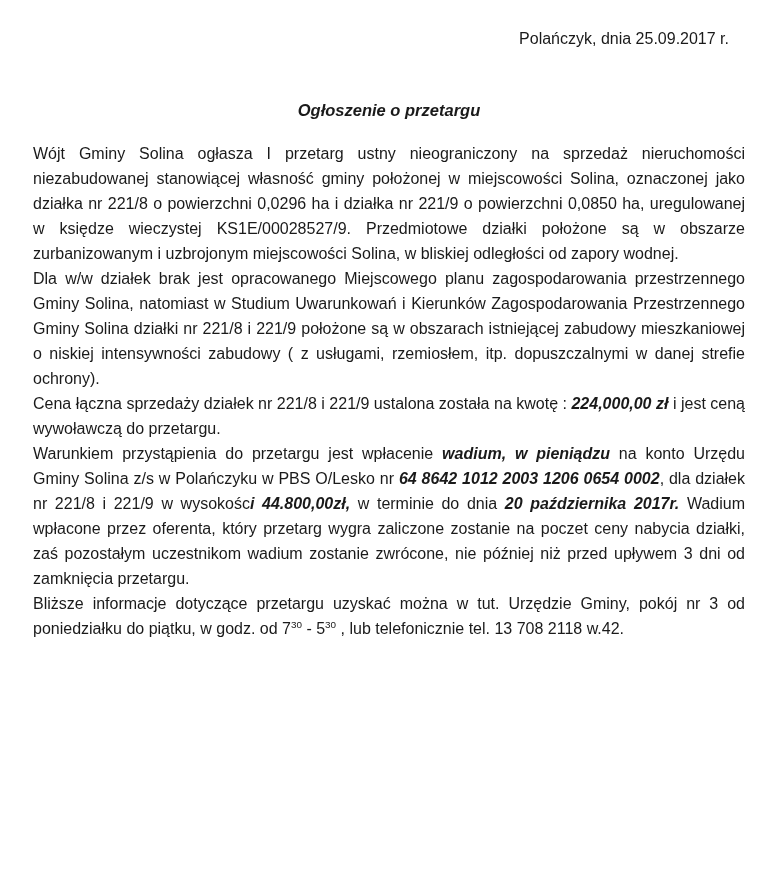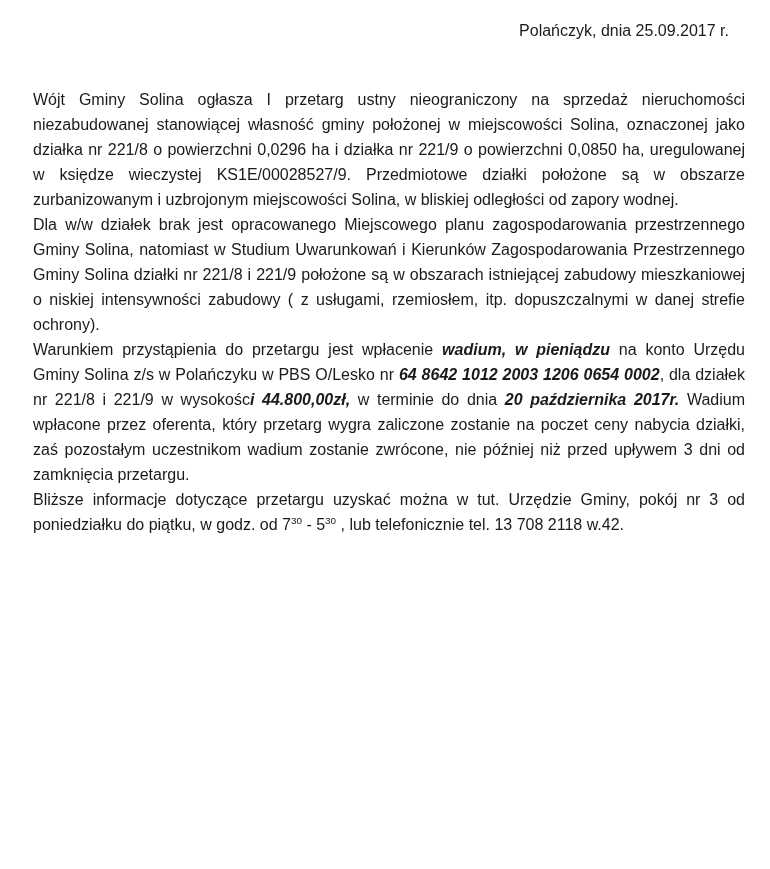--- a/index.html
+++ b/index.html
@@ -11,21 +11,21 @@
     width: 770px;
     height: 869px;
     overflow: hidden;
     font-family: "Liberation Sans", "DejaVu Sans", sans-serif;
     color: #1a1a1a;
   }
   .page {
     box-sizing: border-box;
     width: 624px;
     height: 869px;
-    padding-top: 18px;
+    padding-top: 26px;
   }
   .content {
     width: 712px;
     margin-left: 33px;
   }
   .date-line {
     text-align: right;
     padding-right: 16px;
     font-size: 16px;
     line-height: 25px;
@@ -33,21 +33,21 @@
   }
   .doc-title {
     margin-top: 47px;
     text-align: center;
     font-size: 16.5px;
     line-height: 25px;
     font-weight: bold;
     font-style: italic;
   }
   .body-text {
-    margin-top: 44px;
+    margin-top: 18px;
   }
   .para {
     margin: 0;
     font-size: 16px;
     line-height: 25px;
     text-align: justify;
     text-justify: inter-word;
   }
   .para .b {
     font-weight: bold;
@@ -59,22 +59,24 @@
     line-height: 0;
   }
 </style>
 </head>
 <body>
 
 <div class="page">
   <div class="content">
     <div class="date-line">Polańczyk, dnia 25.09.2017 r.</div>
 
+    <div class="doc-title">Ogłoszenie o przetargu</div>
 
     <div class="body-text">
 
     <p class="para"><span>Wójt Gminy Solina ogłasza I przetarg ustny nieograniczony na sprzedaż nieruchomości niezabudowanej stanowiącej własność gminy położonej  w miejscowości Solina, oznaczonej jako działka nr 221/8 o powierzchni  0,0296 ha i działka nr 221/9 o powierzchni 0,0850 ha, uregulowanej w księdze wieczystej KS1E/00028527/9. Przedmiotowe działki położone są w obszarze zurbanizowanym i uzbrojonym miejscowości Solina, w bliskiej odległości od zapory wodnej.</span></p>
         <p class="para"><span>Dla w/w działek brak jest opracowanego Miejscowego planu zagospodarowania przestrzennego Gminy Solina, natomiast w Studium Uwarunkowań i Kierunków Zagospodarowania Przestrzennego Gminy Solina działki nr 221/8 i 221/9 położone są w obszarach istniejącej zabudowy mieszkaniowej o niskiej intensywności zabudowy ( z usługami, rzemiosłem, itp. dopuszczalnymi w danej strefie ochrony).</span></p>
+        <p class="para"><span>Cena łączna sprzedaży działek nr 221/8 i 221/9 ustalona została na kwotę : </span><span class="b">224,000,00 zł</span><span>  i jest ceną wywoławczą do przetargu.</span></p>
         <p class="para"><span>Warunkiem przystąpienia do przetargu jest wpłacenie </span><span class="b">wadium, w pieniądzu</span><span> na konto Urzędu Gminy Solina z/s w Polańczyku  w PBS O/Lesko nr </span><span class="b">64 8642 1012 2003 1206 0654 0002</span><span>, dla działek nr 221/8 i 221/9 w wysokośc</span><span class="b">i 44.800,00zł,</span><span> w terminie do dnia </span><span class="b">20 października 2017r.</span><span> Wadium wpłacone przez oferenta, który przetarg wygra zaliczone zostanie na poczet ceny nabycia działki, zaś pozostałym uczestnikom wadium zostanie zwrócone, nie później niż przed upływem 3 dni od zamknięcia przetargu.</span></p>
         <p class="para"><span>Bliższe informacje dotyczące przetargu uzyskać można w tut. Urzędzie Gminy, pokój nr 3 od poniedziałku do piątku, w godz. od 7</span><sup>30</sup><span> - 5</span><sup>30</sup><span> , lub telefonicznie tel. 13 708 2118 w.42.</span></p>
       </div>
   </div>
 </div>
 
 </body></html>

